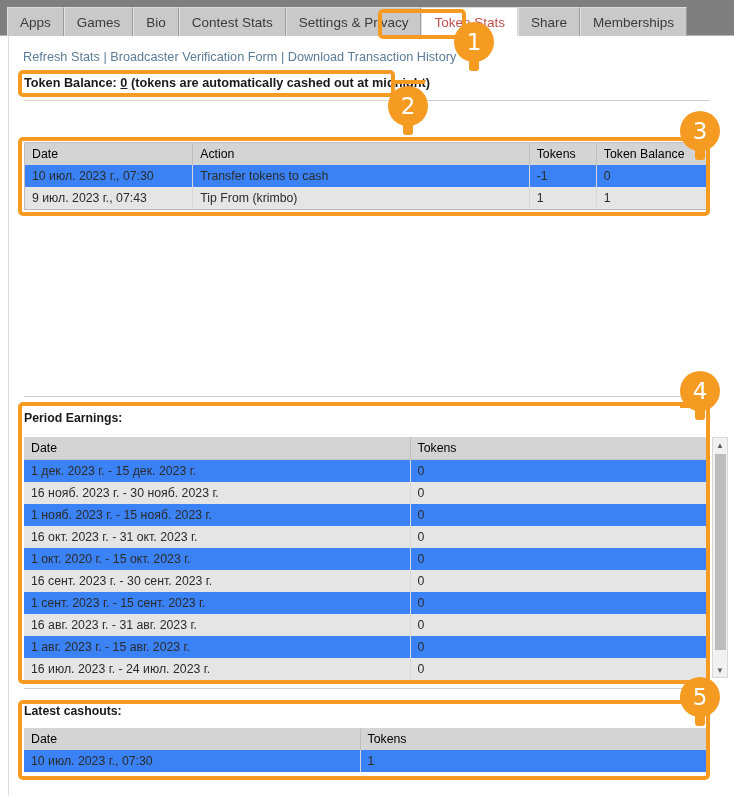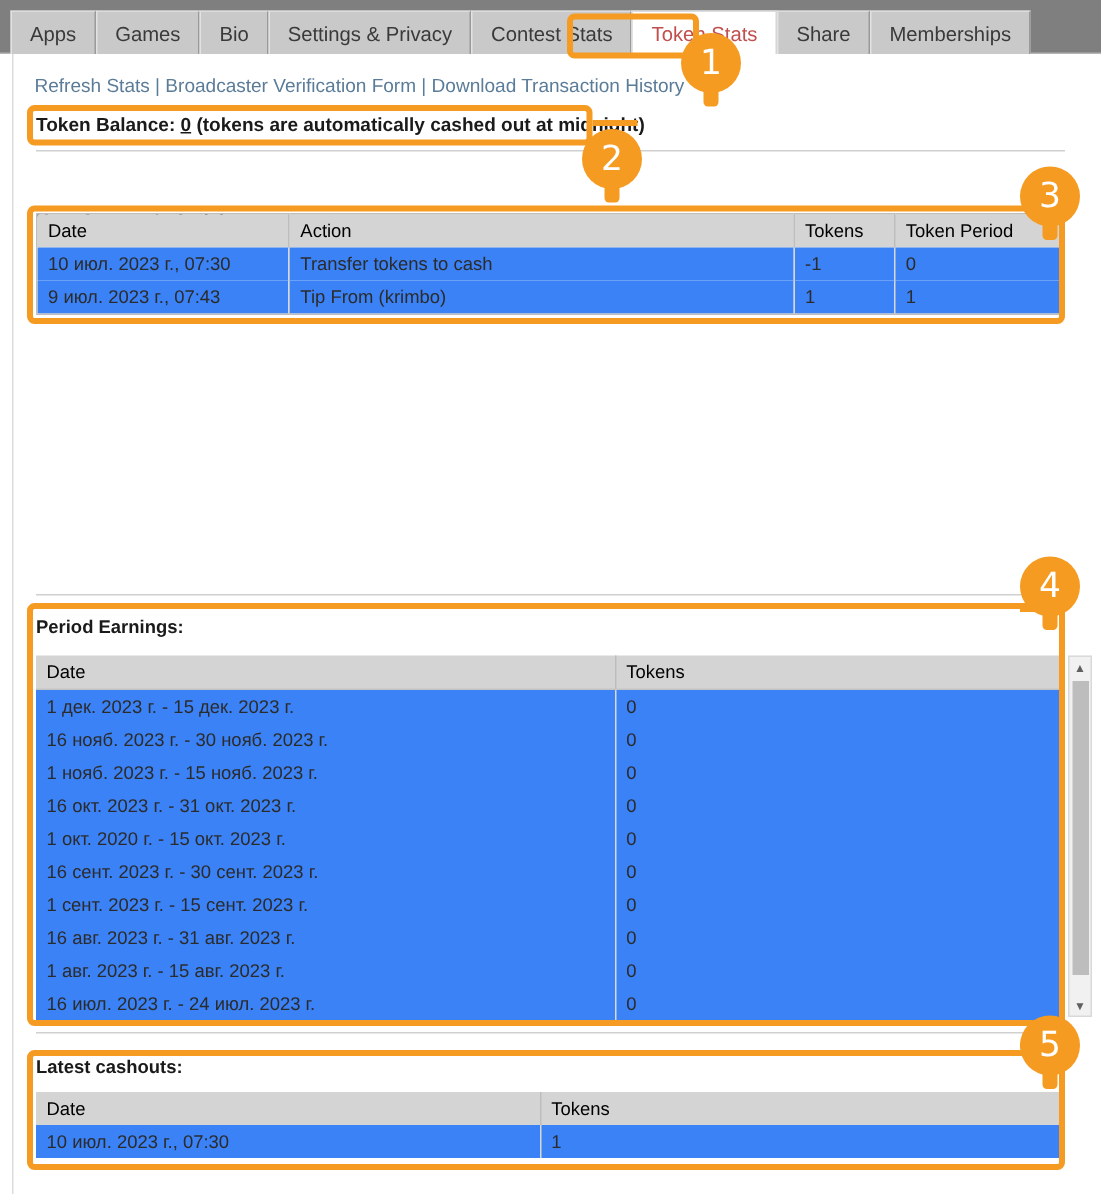--- a/index.html
+++ b/index.html
@@ -77,21 +77,21 @@
   table.grid td {
     color: #2b2b2b;
     text-align: left;
     padding: 3px 0 3px 7px;
     border-right: 1px solid #d8d8d8;
     height: 22px;
     white-space: nowrap;
   }
   table.grid td:last-child { border-right: none; }
   table.grid tr.odd td { background: #3b82f6; }
-  table.grid tr.even td { background: #3b82f6; }
+  table.grid tr.even td { background: #e5e5e5; }
 
   #activity-table { left: 24px; top: 142px; width: 686px; border: 1px solid #bdbdbd; }
   #activity-table tr.lastrow td { border-bottom: 1px solid #bdbdbd; }
 
   #period-table { left: 24px; top: 437px; width: 686px; }
   #period-table th { border-bottom: 1px solid #c4c4c4; }
 
   #cashout-table { left: 24px; top: 728px; width: 686px; }
 
   
@@ -138,22 +138,22 @@
 </head>
 <body>
 
 <div id="page">
 
   <div class="tabstrip">
     <div class="tabs" id="tabs-container">
         <div class="tab">Apps</div>
         <div class="tab">Games</div>
         <div class="tab">Bio</div>
+        <div class="tab">Contest Stats</div>
         <div class="tab">Settings &amp; Privacy</div>
-        <div class="tab">Contest Stats</div>
         <div class="tab active">Token Stats</div>
         <div class="tab">Share</div>
         <div class="tab">Memberships</div>
       </div>
   </div>
 
   <div class="content"></div>
   <div class="leftrule"></div>
 
   <div class="linkline">
@@ -172,21 +172,21 @@
         <col style="width:168px">
         <col style="width:336px">
         <col style="width:67px">
         <col style="width:113px">
       </colgroup>
     <thead>
         <tr id="activity-head">
           <th>Date</th>
           <th>Action</th>
           <th>Tokens</th>
-          <th>Token Period</th>
+          <th>Token Balance</th>
         </tr>
       </thead>
     <tbody id="activity-body">
         <tr class="odd">
           <td>10 июл. 2023 г., 07:30</td>
           <td>Transfer tokens to cash</td>
           <td>-1</td>
           <td>0</td>
         </tr>
         <tr class="even lastrow">

